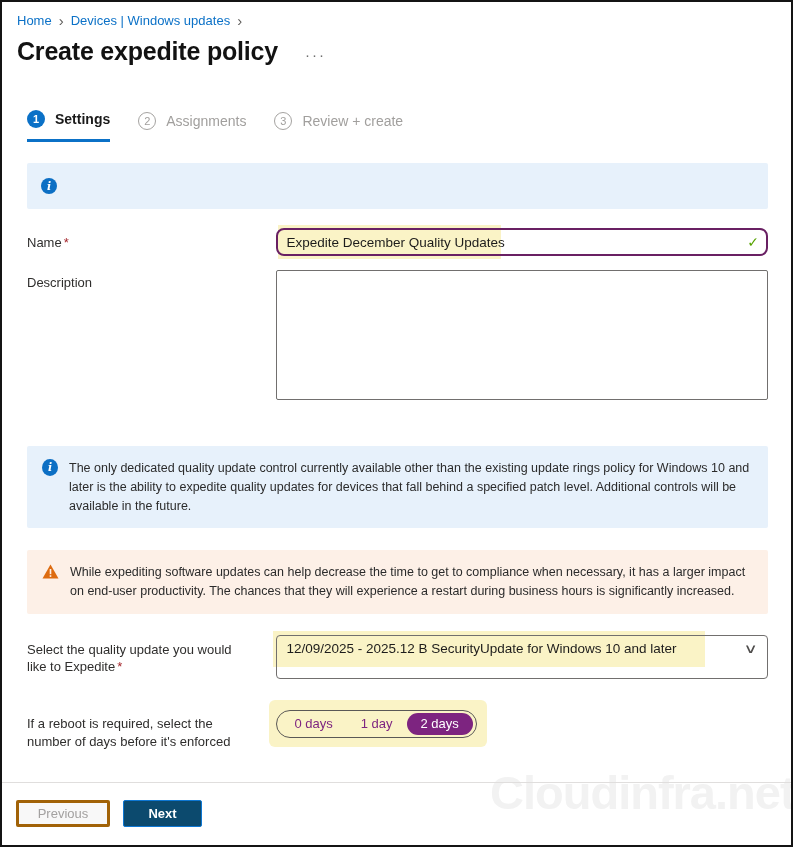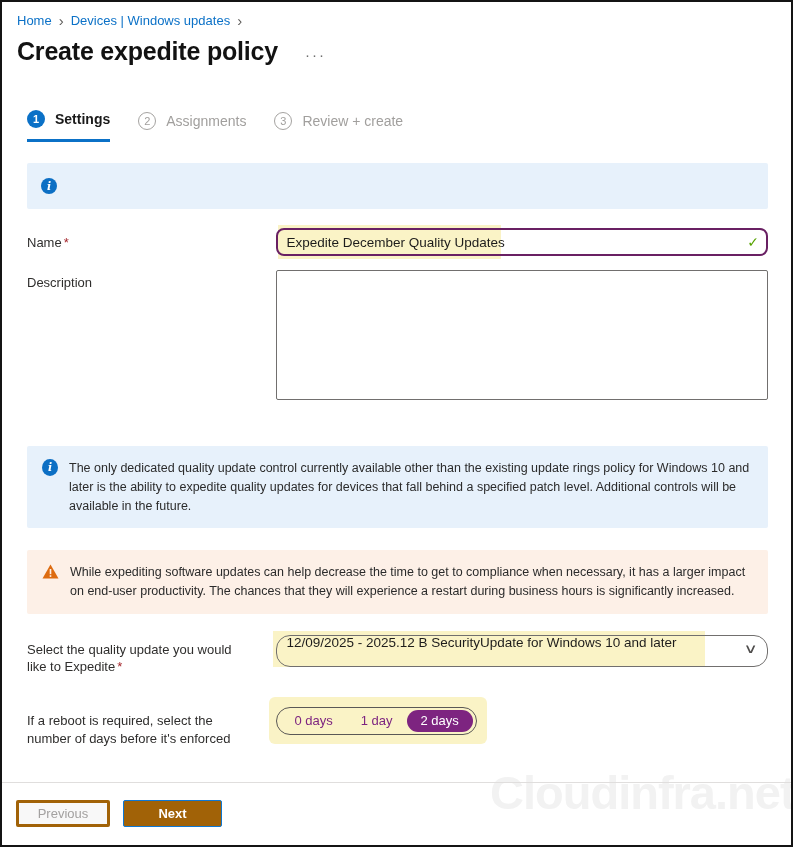--- a/index.html
+++ b/index.html
@@ -68,22 +68,22 @@
   .note { border-radius:2px; padding:13px 15px; display:flex; gap:11px; font-size:12.5px;
           line-height:1.5; color:#2b2b2b; }
   .note-info { margin-top:42px; background:#e7f1fb; }
   .note-warn { margin-top:22px; background:#fdf0e7; }
   .note .note-icon { flex:0 0 16px; padding-top:1px; }
   .note-text { max-width:700px; }
 
   .row-quality { margin-top:21px; }
   .row-quality .flabel { padding-top:6px; line-height:1.35; }
   .hl-drop { position:absolute; left:-3px; top:-4px; height:36px; width:432px; background:#faf3c6; z-index:0; }
-  .dropdown { position:relative; z-index:1; height:32px; box-sizing:border-box; border:1px solid #716f6e;
-              border-radius:14px; display:flex; align-items:center; padding:0 30px 16px 9px;
+  .dropdown { position:relative; z-index:1; height:44px; box-sizing:border-box; border:1px solid #716f6e;
+              border-radius:4px; display:flex; align-items:center; padding:0 30px 16px 9px;
               font-size:13.5px; color:#1d1c1b; background:transparent; cursor:pointer; }
   .dropdown .chevron { position:absolute; right:11px; top:5px; color:#4f4d4c; font-size:13px;
                        transform:scaleX(1.5); }
 
   .row-reboot { margin-top:29px; }
   .row-reboot .flabel { padding-top:7px; line-height:1.4; }
   .pill-wrap { position:relative; display:inline-block; margin-top:2px; }
   .hl-pill { position:absolute; left:-7px; right:-10px; top:-10px; bottom:-9px; background:#faf3c6;
              border-radius:6px; z-index:0; }
   .pill-group { position:relative; z-index:1; display:inline-flex; align-items:center; height:28px;
@@ -92,21 +92,21 @@
               align-items:center; border-radius:11px; cursor:pointer; white-space:nowrap; }
   .pill-opt.selected { background:#7d2480; color:#fff; font-weight:400; }
 
   
   .footer { position:absolute; left:0; right:0; bottom:0; height:62px; border-top:1px solid #e0dedd;
             background:transparent; z-index:2; }
   .footer-btns { display:flex; gap:13px; margin:17px 0 0 14px; }
   .btn { height:27px; font-family:"Liberation Sans", sans-serif; font-size:13px; border-radius:2px;
          cursor:pointer; box-sizing:border-box; }
   .btn-prev { width:94px; background:#f8f8f8; border:3px solid #a16207; color:#a3a1a0; }
-  .btn-next { width:99px; background:#a16207; border:1px solid #0e77d3; color:#fff; font-weight:700; }
+  .btn-next { width:79px; background:#0c4a6e; border:1px solid #0e77d3; color:#fff; font-weight:700; }
 </style>
 </head>
 <body>
 
 <div class="screen">
 
   <div class="watermark">Cloudinfra.net</div>
 
   <div class="content">
     <div class="header">

